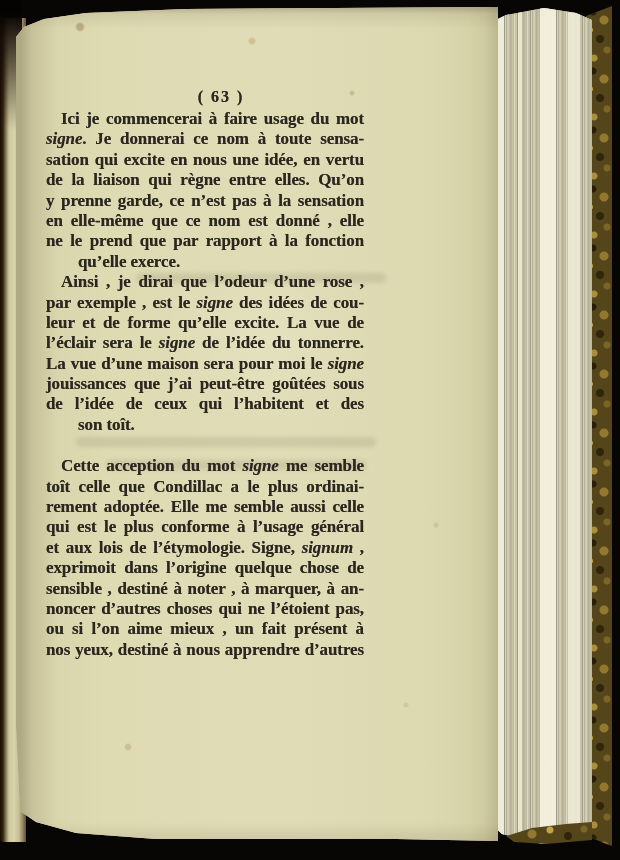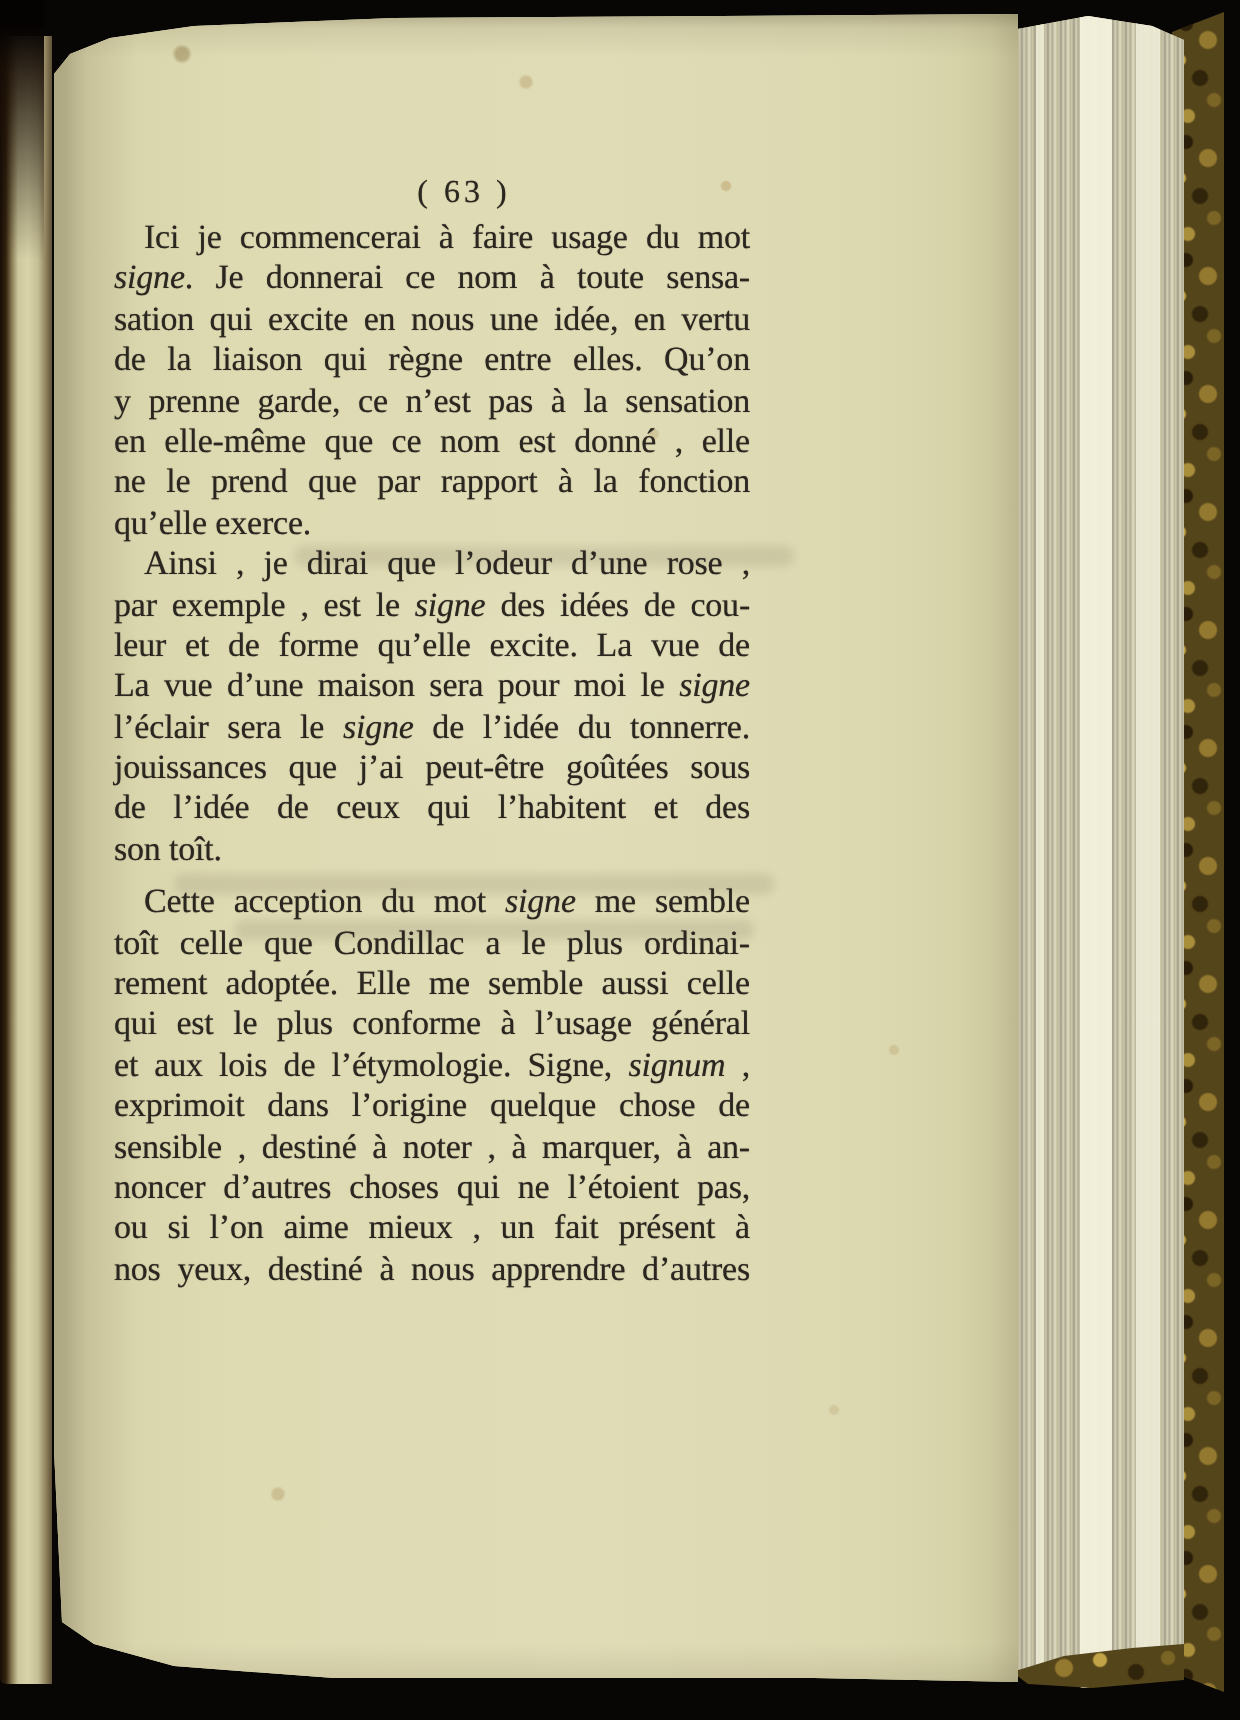--- a/index.html
+++ b/index.html
@@ -77,35 +77,36 @@
   }
   .gutter-top-shadow {
     position: absolute;
     left: 0; top: 0; width: 22px; height: 130px;
     background: linear-gradient(180deg, #050302 0 12px, rgba(24,13,6,0.85) 36px, rgba(24,13,6,0) 100%);
   }
 
   
   .page {
     position: absolute;
-    left: 27px; top: 5px; width: 482px; height: 845px;
+    left: 16px; top: 5px; width: 482px; height: 845px;
     background-color: #dcd8ae;
     background-image:
       radial-gradient(circle at 336px 88px,  rgba(166,124,58,0.30) 0 2px,  rgba(166,124,58,0) 3px),
       radial-gradient(circle at 236px 36px,  rgba(150,110,50,0.25) 0 2.5px, rgba(150,110,50,0) 4px),
       radial-gradient(circle at 300px 212px, rgba(160,120,60,0.22) 0 2px,  rgba(160,120,60,0) 3px),
       radial-gradient(circle at 112px 742px, rgba(150,112,52,0.25) 0 2.5px, rgba(150,112,52,0) 4px),
       radial-gradient(circle at 64px 22px,   rgba(120,90,40,0.35) 0 3px,   rgba(120,90,40,0) 5px),
       radial-gradient(circle at 420px 520px, rgba(150,112,52,0.18) 0 2px,  rgba(150,112,52,0) 3px),
       radial-gradient(circle at 390px 700px, rgba(150,112,52,0.16) 0 2px,  rgba(150,112,52,0) 3px),
       radial-gradient(ellipse 160px 120px at 52% 40%, rgba(255,255,244,0.14), rgba(255,255,244,0) 70%),
       linear-gradient(90deg, #cfc9a0 0, #d9d5ac 40px, #dedab2 90px, #e0dcb6 55%, #dcd8b0 85%, #d3cfa4 100%);
     clip-path: polygon(0 32px, 8px 22px, 28px 14px, 70px 8px, 170px 4px, 482px 2px,
                        482px 836px, 380px 834px, 140px 834px, 60px 828px,
                        20px 817px, 4px 806px, 0 720px);
+    font-weight: bold;
   }
   .page-shading {
     position: absolute; inset: 0;
     background-image:
       linear-gradient(90deg,  rgba(60,50,30,0.22) 0 5px, rgba(60,50,30,0.08) 16px, rgba(60,50,30,0) 42px),
       linear-gradient(270deg, rgba(110,100,70,0.22) 0, rgba(110,100,70,0.06) 14px, rgba(110,100,70,0) 30px),
       linear-gradient(180deg, rgba(60,50,30,0.28) 0 2px, rgba(60,50,30,0.09) 9px, rgba(60,50,30,0) 24px),
       linear-gradient(0deg,   rgba(60,50,30,0.30) 0 3px, rgba(60,50,30,0.10) 11px, rgba(60,50,30,0) 28px);
   }
   
@@ -131,29 +132,29 @@
   }
   .text-block {
     position: absolute;
     left: 30px; top: 104px; width: 318px;
     color: #2b2720;
     font-size: 17px;
     letter-spacing: -0.1px;
     text-shadow: 0 0 0.5px rgba(43,39,32,0.65);
   }
   .para { margin: 0; }
-  .para.gap-before { margin-top: 6px; }
+  .para.gap-before { margin-top: 21px; }
   .line {
     line-height: 20.4px;
     height: 20.4px;
     text-align: justify;
     text-align-last: justify;
     white-space: normal;
   }
-  .line.no-just { text-align-last: left; }
+  .line.no-just { text-align-last: left; margin-left: 32px; }
   .line.indent { text-indent: 15px; }
   .line em { font-style: italic; }
 </style>
 </head>
 <body>
 
 <div class="scene">
 
   <div class="cover-strip"></div>
 
@@ -180,22 +181,22 @@
           <div class="line"><span>de la liaison qui règne entre elles. Qu’on</span></div>
           <div class="line"><span>y prenne garde, ce n’est pas à la sensation</span></div>
           <div class="line"><span>en elle-même que ce nom est donné , elle</span></div>
           <div class="line"><span>ne le prend que par rapport à la fonction</span></div>
           <div class="line no-just"><span>qu’elle exerce.</span></div>
         </div>
         <div class="para">
           <div class="line indent"><span>Ainsi , je dirai que l’odeur d’une rose ,</span></div>
           <div class="line"><span>par exemple , est le </span><em>signe</em><span> des idées de cou-</span></div>
           <div class="line"><span>leur et de forme qu’elle excite. La vue de</span></div>
+          <div class="line"><span>l’éclair sera le </span><em>signe</em><span> de l’idée du tonnerre.</span></div>
           <div class="line"><span>La vue d’une maison sera pour moi le </span><em>signe</em></div>
-          <div class="line"><span>l’éclair sera le </span><em>signe</em><span> de l’idée du tonnerre.</span></div>
           <div class="line"><span>jouissances que j’ai peut-être goûtées sous</span></div>
           <div class="line"><span>de l’idée de ceux qui l’habitent et des</span></div>
           <div class="line no-just"><span>son toît.</span></div>
         </div>
         <div class="para gap-before">
           <div class="line indent"><span>Cette acception du mot </span><em>signe</em><span> me semble</span></div>
           <div class="line"><span>toît celle que Condillac a le plus ordinai-</span></div>
           <div class="line"><span>rement adoptée. Elle me semble aussi celle</span></div>
           <div class="line"><span>qui est le plus conforme à l’usage général</span></div>
           <div class="line"><span>et aux lois de l’étymologie. Signe, </span><em>signum</em><span> ,</span></div>

